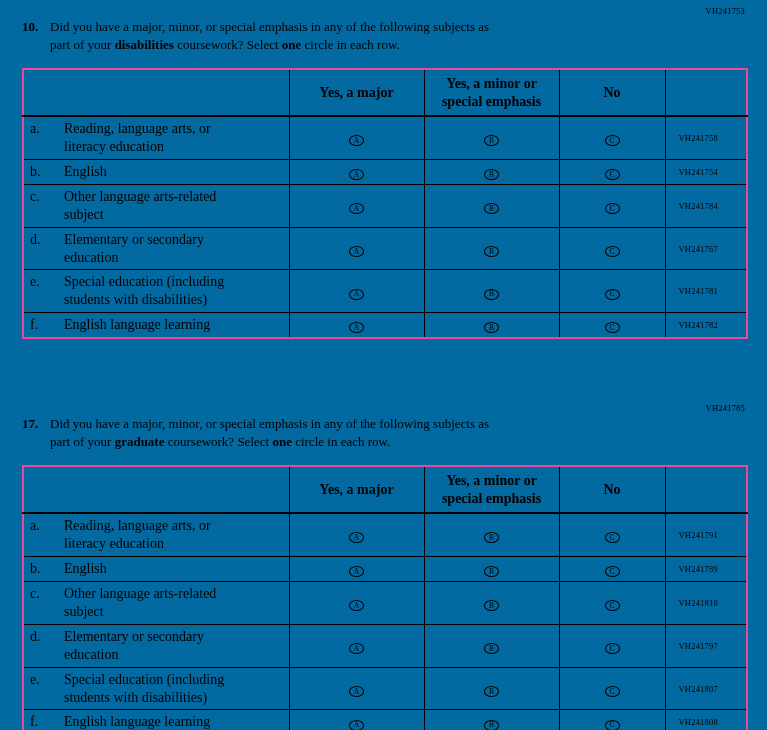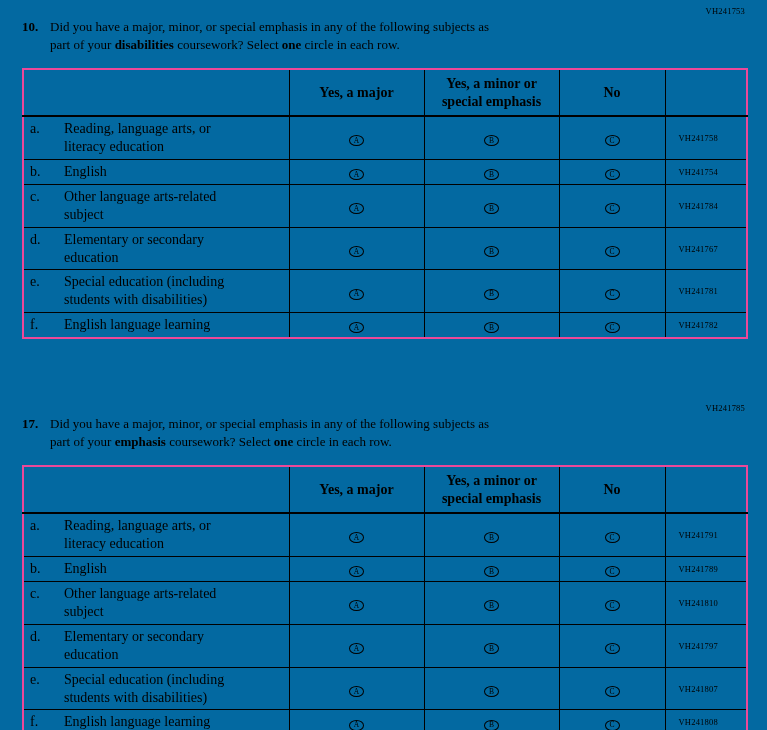--- a/index.html
+++ b/index.html
@@ -170,21 +170,21 @@
           <td class="code">VH241782</td>
         </tr>
       </tbody>
     </table>
   </div>
 
   <div class="block2">
     <div class="qcode">VH241785</div>
     <div class="qline">
       <div class="qnum">17.</div>
-      <div class="qtext"><span>Did you have a major, minor, or special emphasis in any of the following subjects as</span><br><span>part of your </span><b>emphasis</b><span> coursework? Select </span><b>one</b><span> circle in each row.</span></div>
+      <div class="qtext"><span>Did you have a major, minor, or special emphasis in any of the following subjects as</span><br><span>part of your </span><b>graduate</b><span> coursework? Select </span><b>one</b><span> circle in each row.</span></div>
     </div>
 
     <table class="tbl">
       <colgroup>
           <col style="width:266px">
           <col style="width:135px">
           <col style="width:135px">
           <col style="width:106px">
           <col style="width:82px">
         </colgroup>

